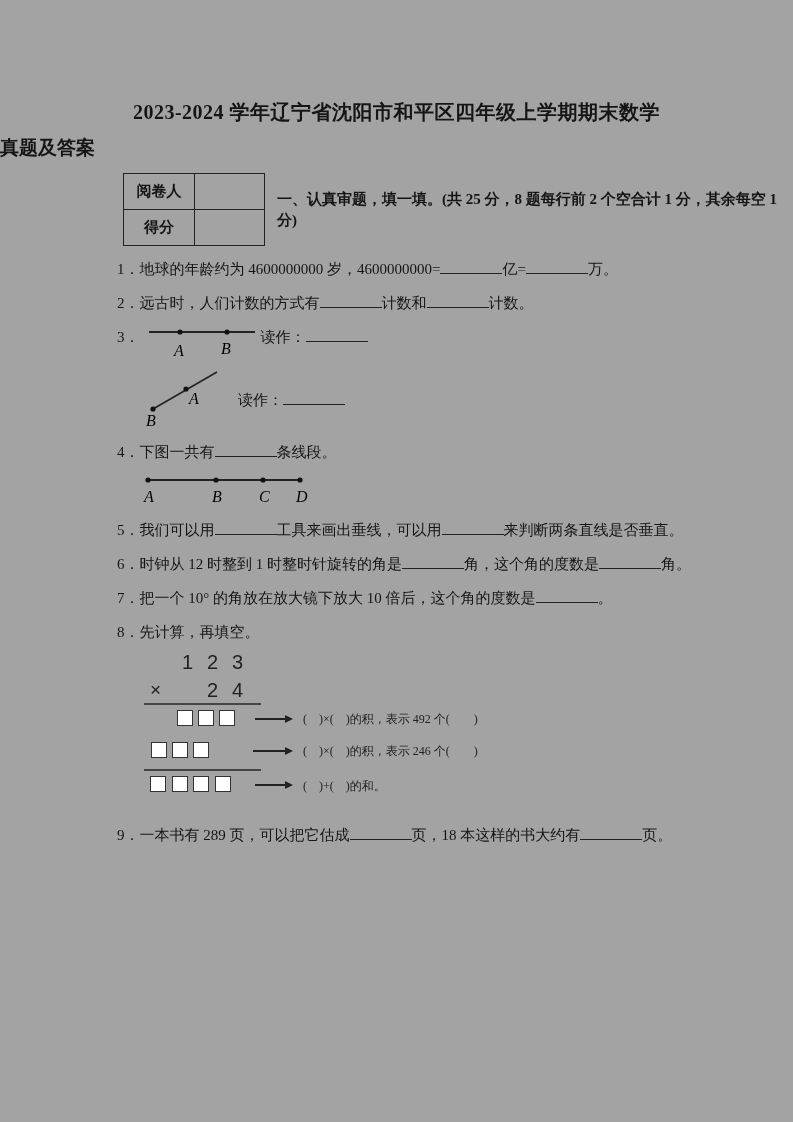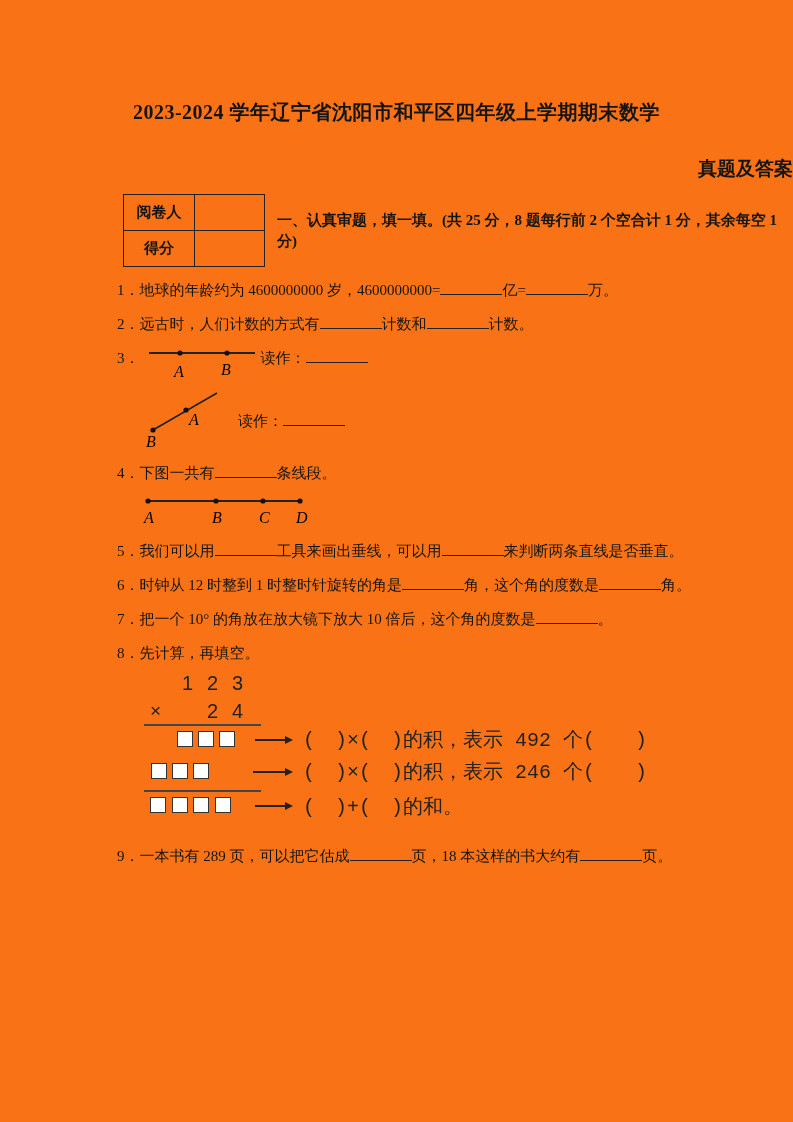--- a/index.html
+++ b/index.html
@@ -1,23 +1,23 @@
 <!DOCTYPE html>
 <html><head>
 <meta charset="utf-8">
 <style>
   * { box-sizing: border-box; }
   html,body { margin:0; padding:0; background:#ffffff; }
   .page {
-    width:793px; height:1122px; position:relative; background:#f97316;
+    width:793px; height:1122px; position:relative; background:#a3a3a3;
     font-family:"Liberation Serif","DejaVu Serif",serif;
     color:#151515; overflow:hidden;
   }
   .title1 { padding-top:99px; text-align:center; font-size:20px; font-weight:bold; letter-spacing:.5px; }
-  .title2 { text-align:right; font-size:19px; font-weight:bold; margin-top:30px; }
+  .title2 { text-align:left; font-size:19px; font-weight:bold; margin-top:9px; }
   .body-col { margin-left:117px; width:660px; }
 
   .header-row { display:flex; align-items:center; margin-top:12px; }
   table.grading { border-collapse:collapse; margin-left:6px; flex:0 0 auto; }
   table.grading td { border:1.6px solid #222; height:36px; }
   td.glabel { width:71px; text-align:center; font-weight:bold; font-size:15px; }
   td.gvalue { width:70px; }
   .section-heading { font-weight:bold; font-size:15px; line-height:1.35; margin-left:12px; flex:1; }
 
   .q { font-size:15px; line-height:21px; margin-top:13px; white-space:nowrap; }
@@ -36,21 +36,21 @@
 
   .mult-fig { position:relative; height:162px; margin-left:26px; margin-top:5px; }
   .mdigits { position:absolute; display:flex; font-family:"Liberation Sans","DejaVu Sans",sans-serif; font-size:20px; line-height:22px; color:#222; }
   .mdigits span { width:25px; text-align:center; }
   .mtimes { position:absolute; font-family:"Liberation Sans","DejaVu Sans",sans-serif; font-size:19px; line-height:22px; color:#222; }
   .mline { position:absolute; height:2px; background:#454545; }
   .mbox { position:absolute; width:16px; height:16px; border:1.7px solid #333; background:#fff; }
   .marrow { position:absolute; height:1.6px; background:#222; }
   .marrow::after { content:''; position:absolute; right:-2px; top:-3.4px; width:0; height:0;
     border-left:8px solid #222; border-top:4px solid transparent; border-bottom:4px solid transparent; }
-  .mtext { position:absolute; font-family:Liberation Mono, monospace; font-size:20px; line-height:19px; color:#222; white-space:nowrap; }
+  .mtext { position:absolute; font-family:Liberation Serif, serif; font-size:12px; line-height:19px; color:#222; white-space:nowrap; }
 </style>
 </head>
 <body>
 
 <div class="page">
 
   <div class="title1">2023-2024 学年辽宁省沈阳市和平区四年级上学期期末数学</div>
   <div class="title2">真题及答案</div>
 
   <div class="body-col">

